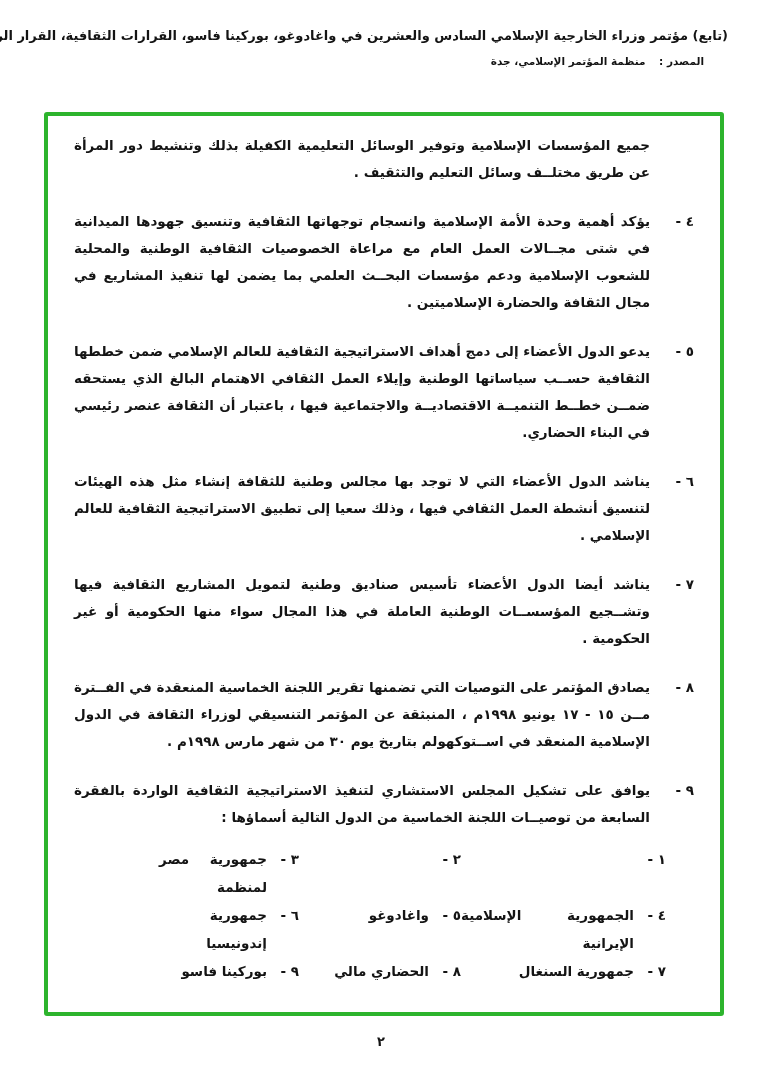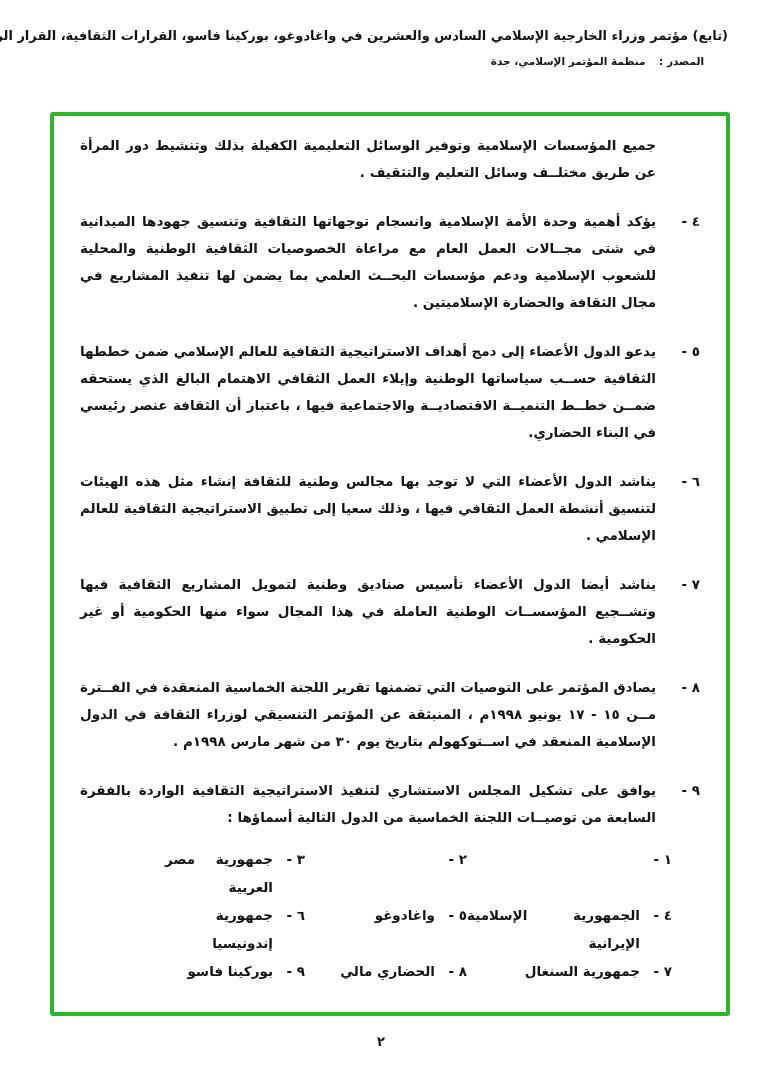--- a/index.html
+++ b/index.html
@@ -33,21 +33,21 @@
     right: 58px;
     direction: rtl;
     text-align: left;
     font-size: 10.5px;
     font-weight: bold;
   }
   .hdr2 .src-label { margin-left: 10px; }
   .frame {
     position: absolute;
     top: 112px;
-    left: 50px;
+    left: 44px;
     width: 680px;
     height: 904px;
     box-sizing: border-box;
     border: 4px solid #2db42d;
     border-radius: 3px;
     padding: 16px 26px 0 26px;
     direction: rtl;
     font-size: 13.5px;
     font-weight: bold;
     line-height: 27px;
@@ -143,21 +143,21 @@
 
   <div class="countries">
     <div class="country">
       <span class="cnum">١ -</span>
     </div>
     <div class="country">
       <span class="cnum">٢ -</span>
     </div>
     <div class="country">
       <span class="cnum">٣ -</span>
-      <span class="cname">جمهورية مصر العربية</span>
+      <span class="cname">جمهورية مصر لمنظمة</span>
     </div>
     <div class="country">
       <span class="cnum">٤ -</span>
       <span class="cname">الجمهورية الإسلامية الإيرانية</span>
     </div>
     <div class="country">
       <span class="cnum">٥ -</span>
       <span class="cname">واغادوغو</span>
     </div>
     <div class="country">

